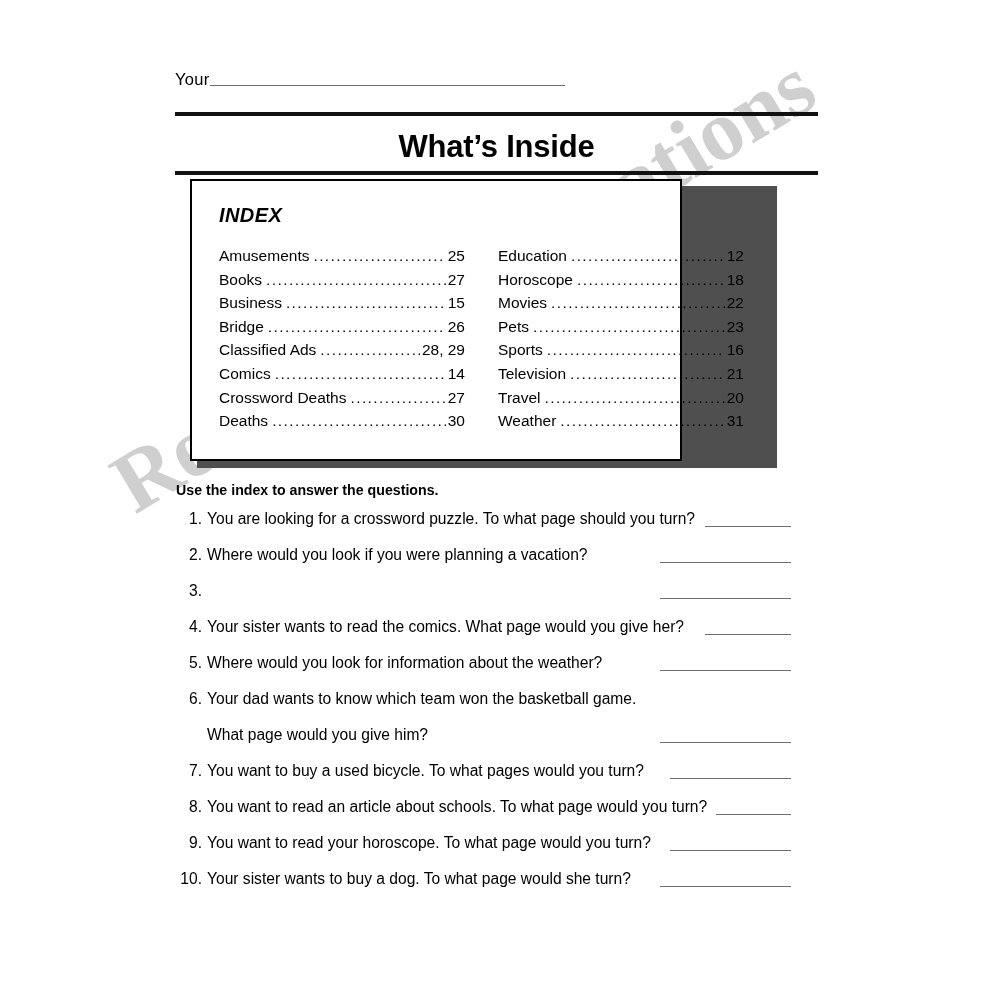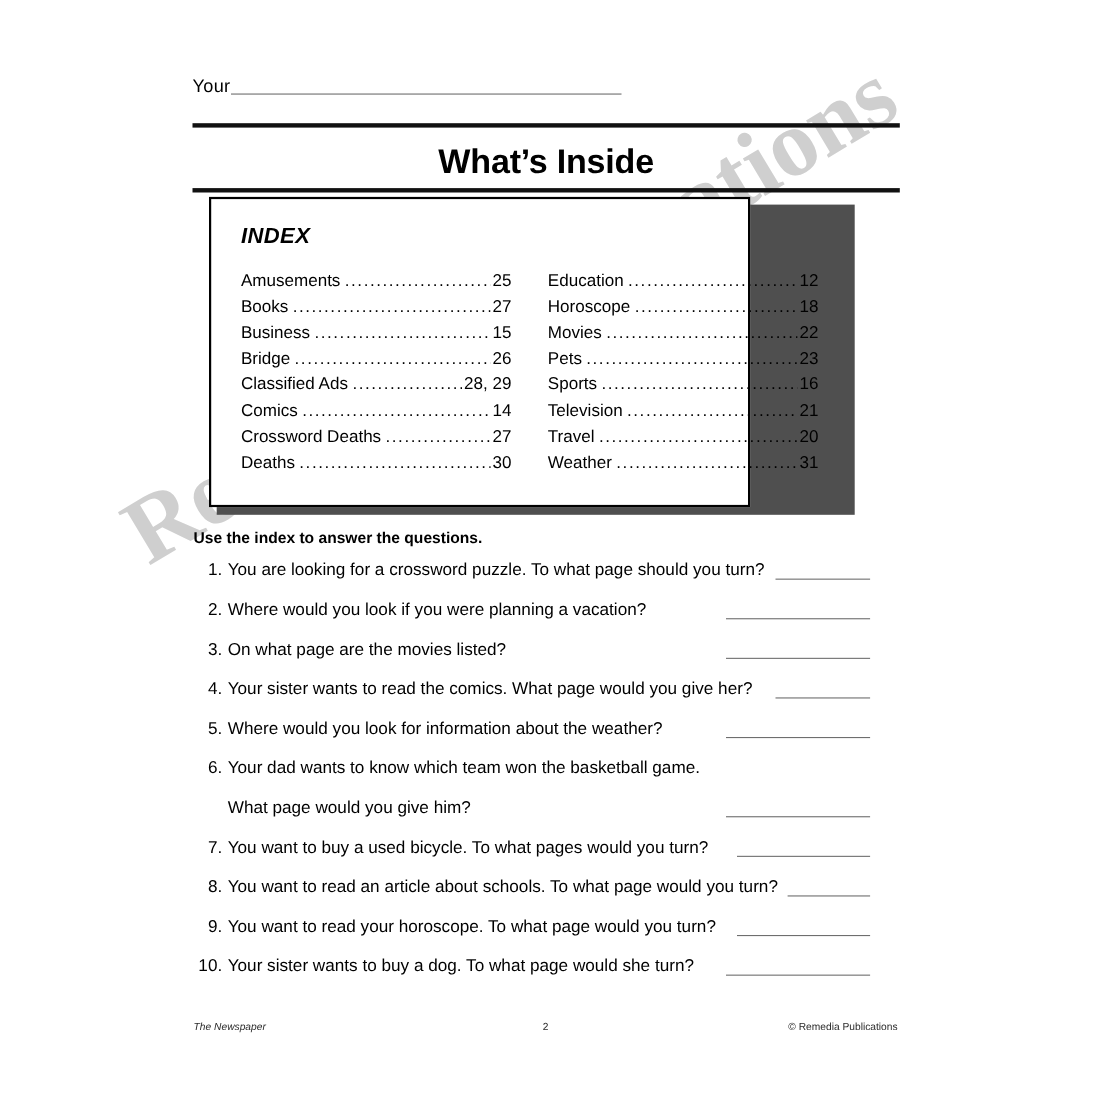--- a/index.html
+++ b/index.html
@@ -336,21 +336,20 @@
         <span class="q-text">You are looking for a crossword puzzle.  To what page should you turn?</span>
         <span class="ans-line" style="left: 529px; width: 86px;"></span>
       </div>
       <div class="q-row">
         <span class="q-num">2.</span>
         <span class="q-text">Where would you look if you were planning a vacation?</span>
         <span class="ans-line" style="left: 484px; width: 131px;"></span>
       </div>
       <div class="q-row">
         <span class="q-num">3.</span>
-        <span class="q-text">On what page are the movies listed?</span>
         <span class="ans-line" style="left: 484px; width: 131px;"></span>
       </div>
       <div class="q-row">
         <span class="q-num">4.</span>
         <span class="q-text">Your sister wants to read the comics.  What page would you give her?</span>
         <span class="ans-line" style="left: 529px; width: 86px;"></span>
       </div>
       <div class="q-row">
         <span class="q-num">5.</span>
         <span class="q-text">Where would you look for information about the weather?</span>
@@ -380,19 +379,14 @@
         <span class="q-text">You want to read your horoscope. To what page would you turn?</span>
         <span class="ans-line" style="left: 494px; width: 121px;"></span>
       </div>
       <div class="q-row">
         <span class="q-num">10.</span>
         <span class="q-text">Your sister wants to buy a dog. To what page would she turn?</span>
         <span class="ans-line" style="left: 484px; width: 131px;"></span>
       </div>
     </div>
 
-  <div id="footer">
-    <span id="footer-left">The Newspaper</span>
-    <span id="footer-center">2</span>
-    <span id="footer-right">© Remedia Publications</span>
-  </div>
 
 </div>
 
 </body></html>

